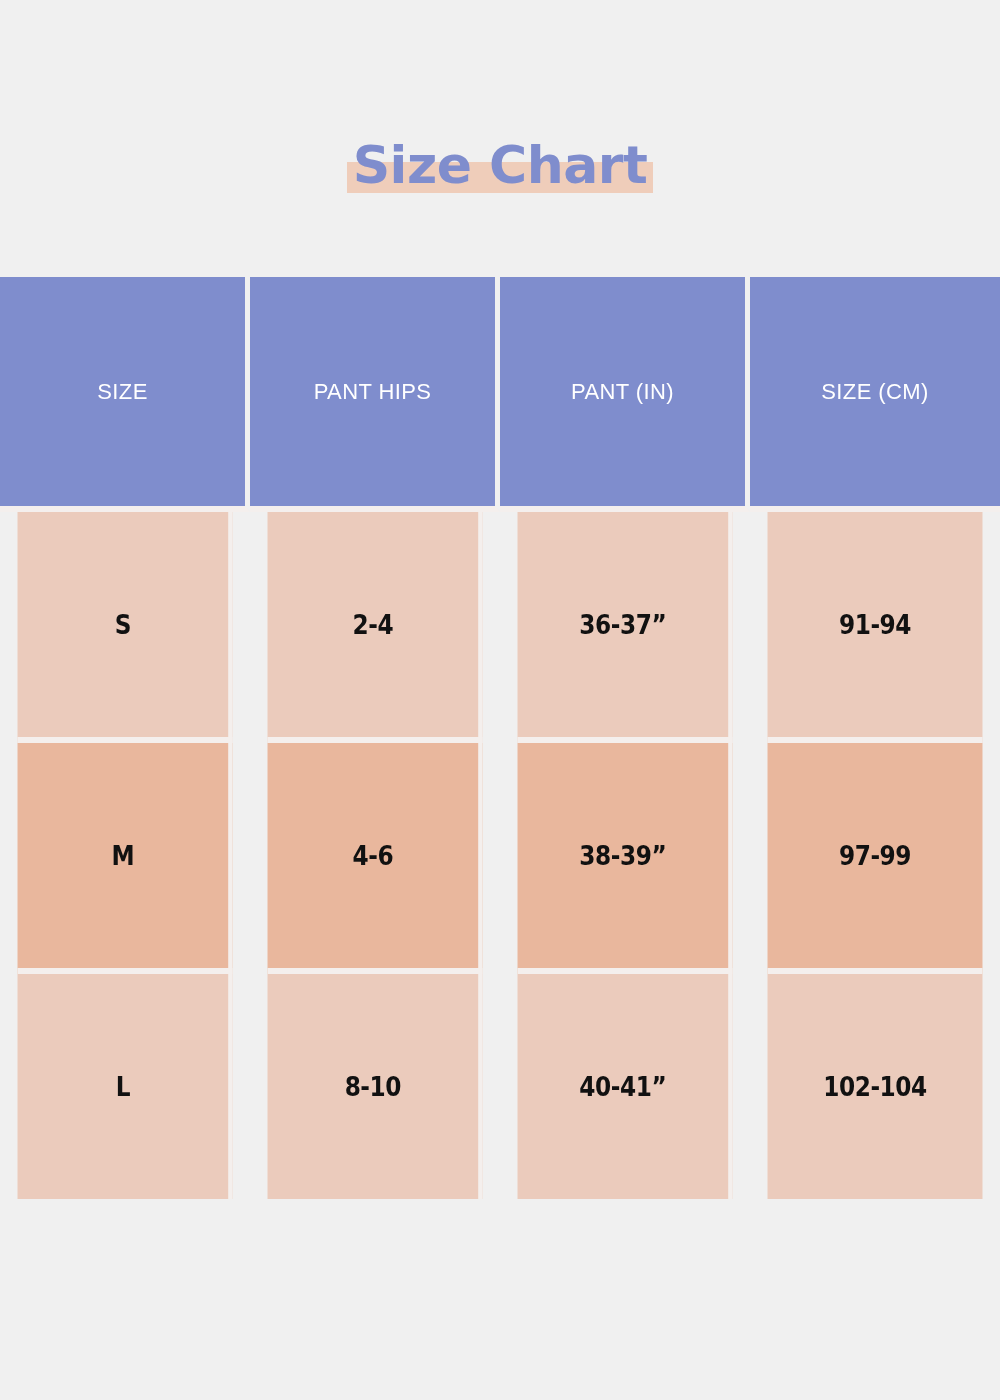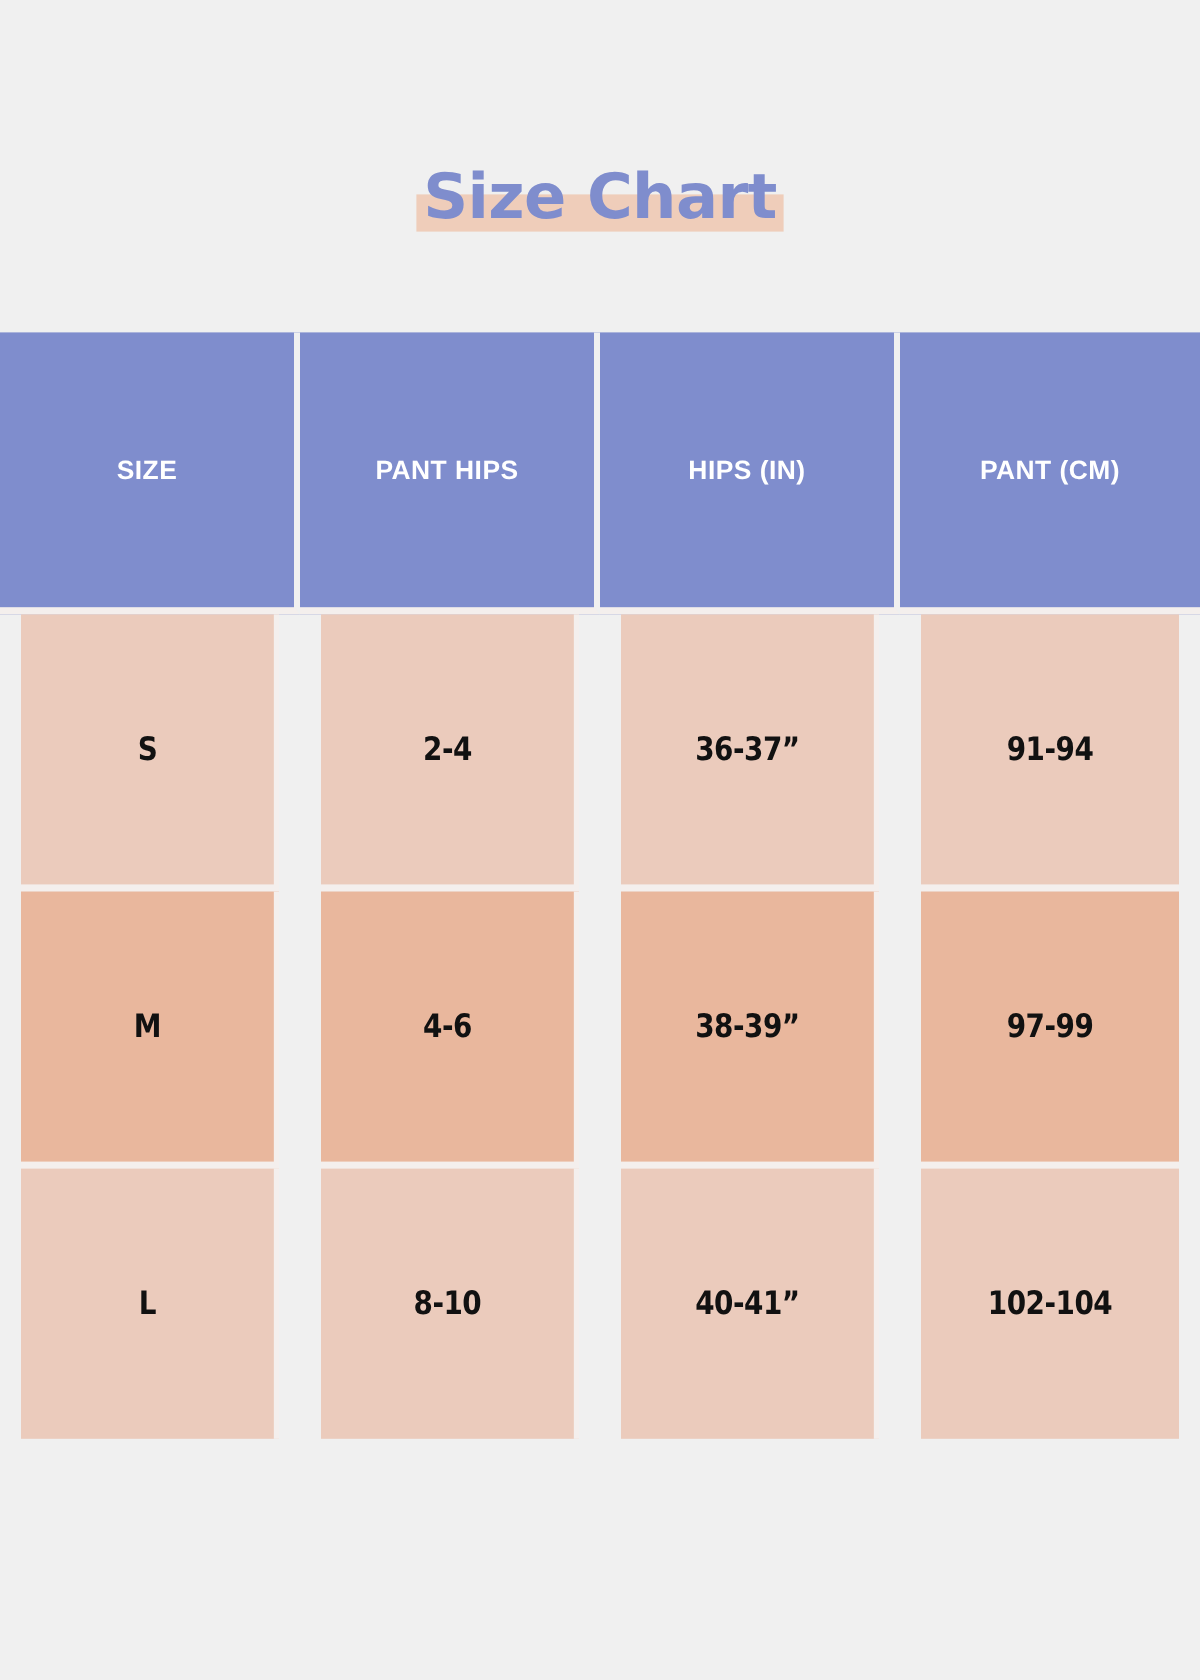--- a/index.html
+++ b/index.html
@@ -72,21 +72,21 @@
     border-spacing: 0;
     table-layout: fixed;
   }
 
   .size-table tr.header-row th {
     height: 229px;
     background: #7f8dcd;
     color: #ffffff;
     font-family: "Liberation Sans", sans-serif;
     font-size: 22px;
-    font-weight: bold;
+    font-weight: normal;
     letter-spacing: 0.4px;
     text-align: center;
     vertical-align: middle;
     border-right: 5px solid #f0f0f0;
     border-bottom: 6px solid #f4efed;
     padding: 0;
   }
   .size-table tr.header-row th:last-child {
     border-right: none;
   }
@@ -137,24 +137,24 @@
   <table class="size-table">
     <thead>
       <tr class="header-row">
         <th>
           <span>SIZE</span>
         </th>
         <th>
           <span>PANT HIPS</span>
         </th>
         <th>
-          <span>HIPS (IN)</span>
-        </th>
-        <th>
-          <span>PANT (CM)</span>
+          <span>PANT (IN)</span>
+        </th>
+        <th>
+          <span>SIZE (CM)</span>
         </th>
       </tr>
     </thead>
     <tbody>
 
       <tr class="data-row shade-light">
         <td>
           <span class="cell-inner">S</span>
         </td>
         <td>

